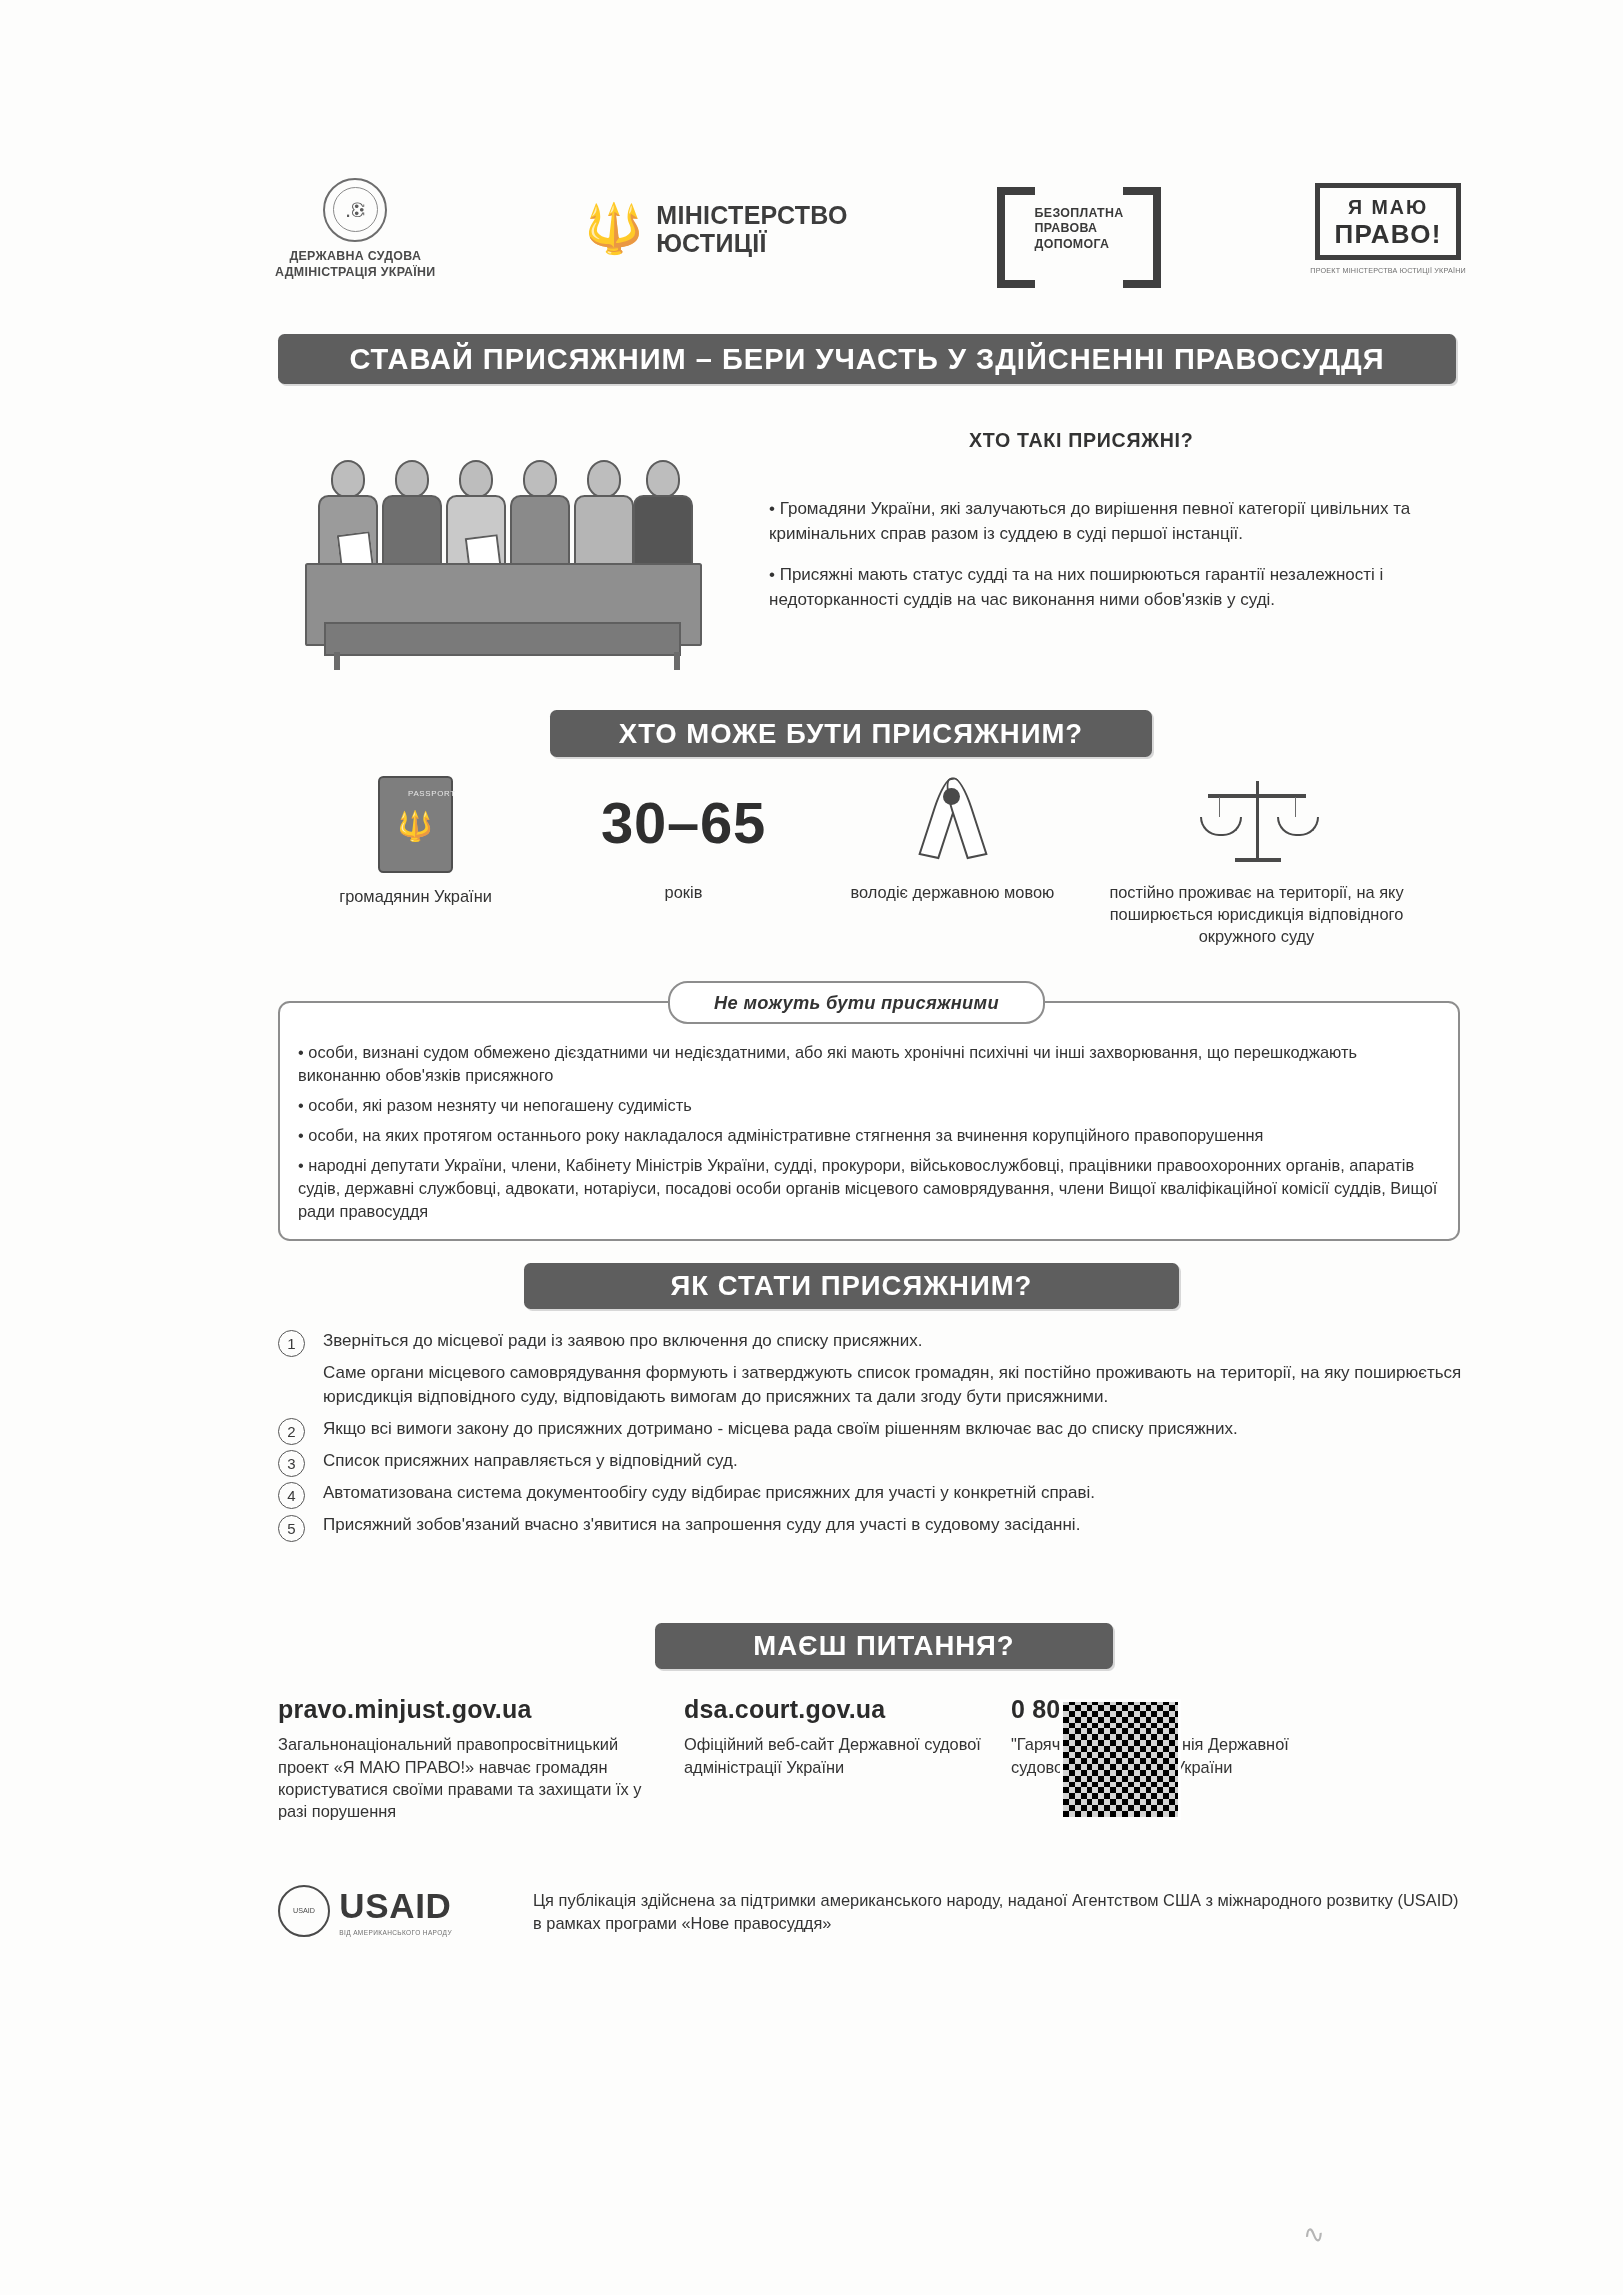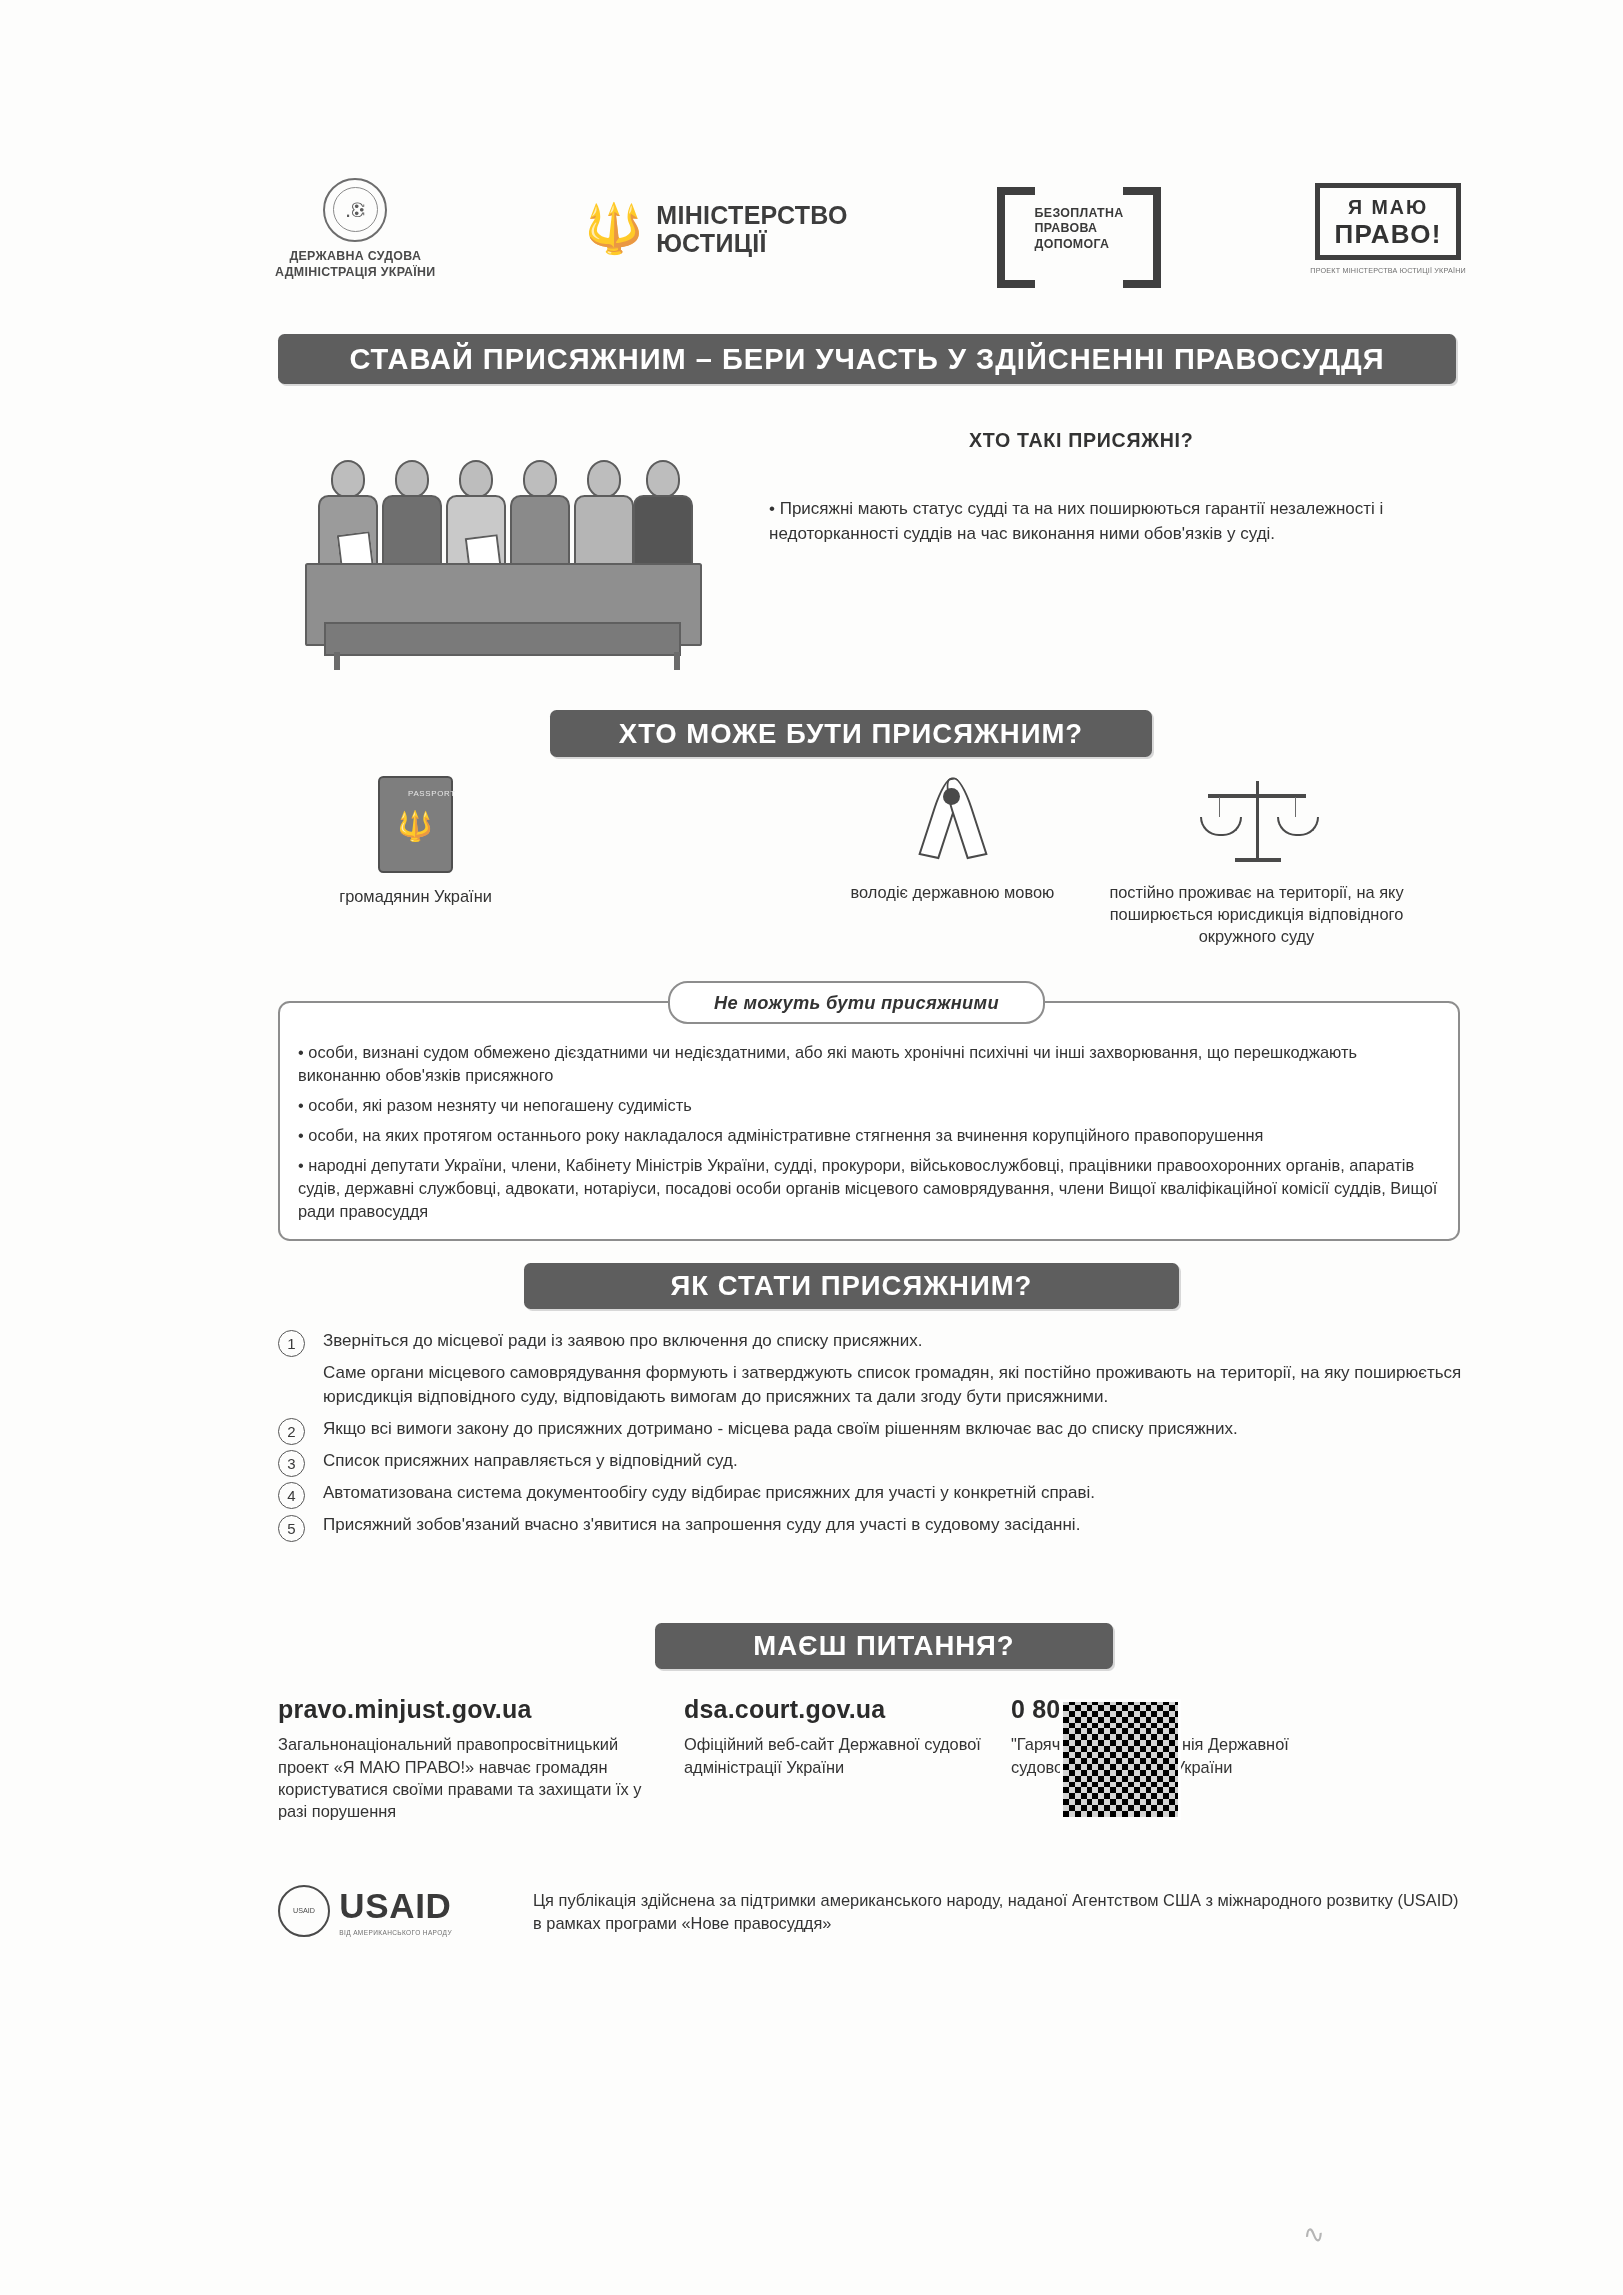--- a/index.html
+++ b/index.html
@@ -379,35 +379,42 @@
       </div>
     <div class="paper" style="left:41px; top:134px;"></div>
     <div class="paper" style="left:169px; top:137px;"></div>
     <div class="bench"></div>
     <div class="bench2"></div>
     <div class="legs"></div>
   </div>
 
   <div class="who-title">ХТО ТАКІ ПРИСЯЖНІ?</div>
   <div class="who-body">
+    <p>• Громадяни України, які залучаються до вирішення певної категорії цивільних та кримінальних справ разом із суддею в суді першої інстанції.</p>
     <p>• Присяжні мають статус судді та на них поширюються гарантії незалежності і недоторканності суддів на час виконання ними обов'язків у суді.</p>
   </div>
 
   <div class="banner" id="banner-who-can">ХТО МОЖЕ БУТИ ПРИСЯЖНИМ?</div>
 
   <div class="req-row">
 
     <div class="req" id="req-1">
       <div class="passport">
         <span class="pp-label">PASSPORT</span>
         <span class="pp-trident">🔱</span>
       </div>
       <div class="req-cap">громадянин України</div>
     </div>
 
+    <div class="req" id="req-2">
+      <div style="height:93px; display:flex; align-items:center; justify-content:center;">
+        <span class="age-number">30–65</span>
+      </div>
+      <div class="req-cap">років</div>
+    </div>
 
     <div class="req" id="req-3">
       <div class="ribbon">
         <span class="rb-l"></span>
           <span class="rb-r"></span>
           <span class="rb-knot"></span>
       </div>
       <div class="req-cap">володіє державною мовою</div>
     </div>
 

